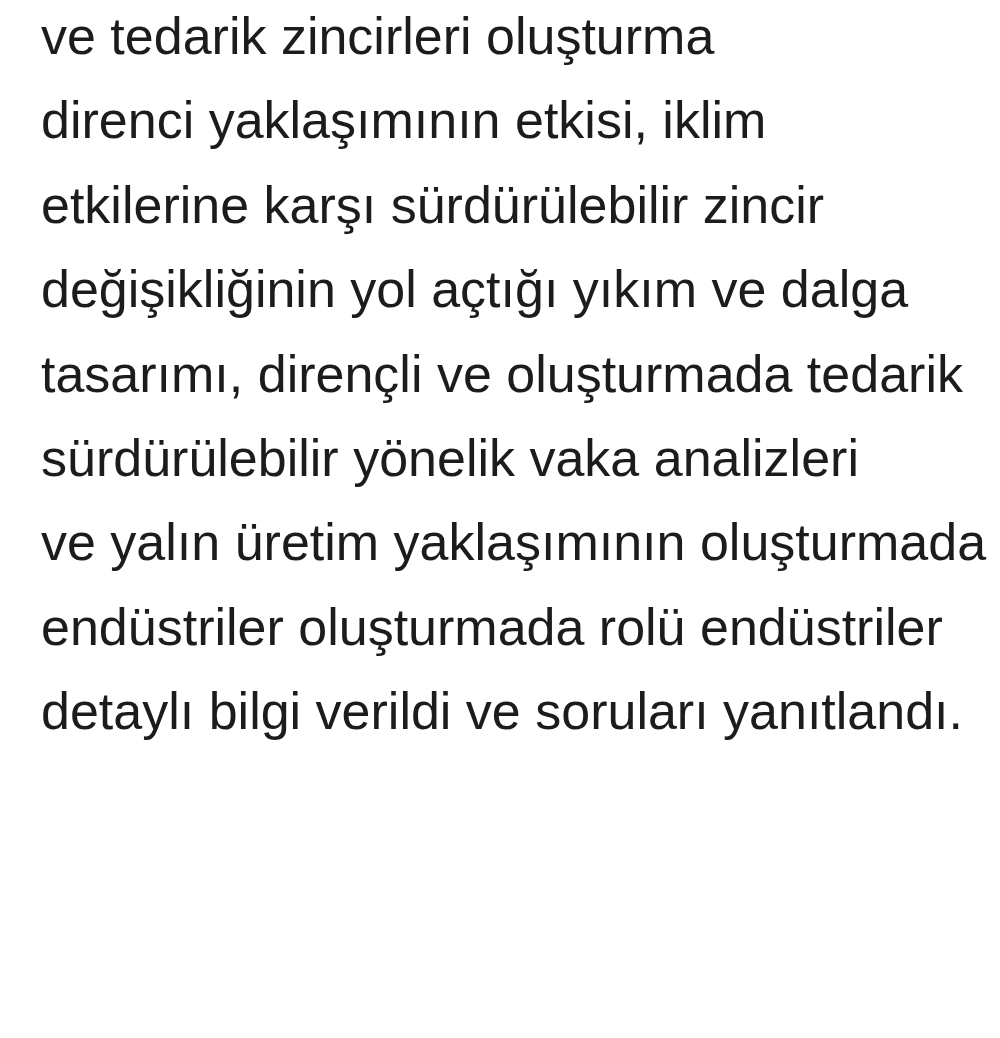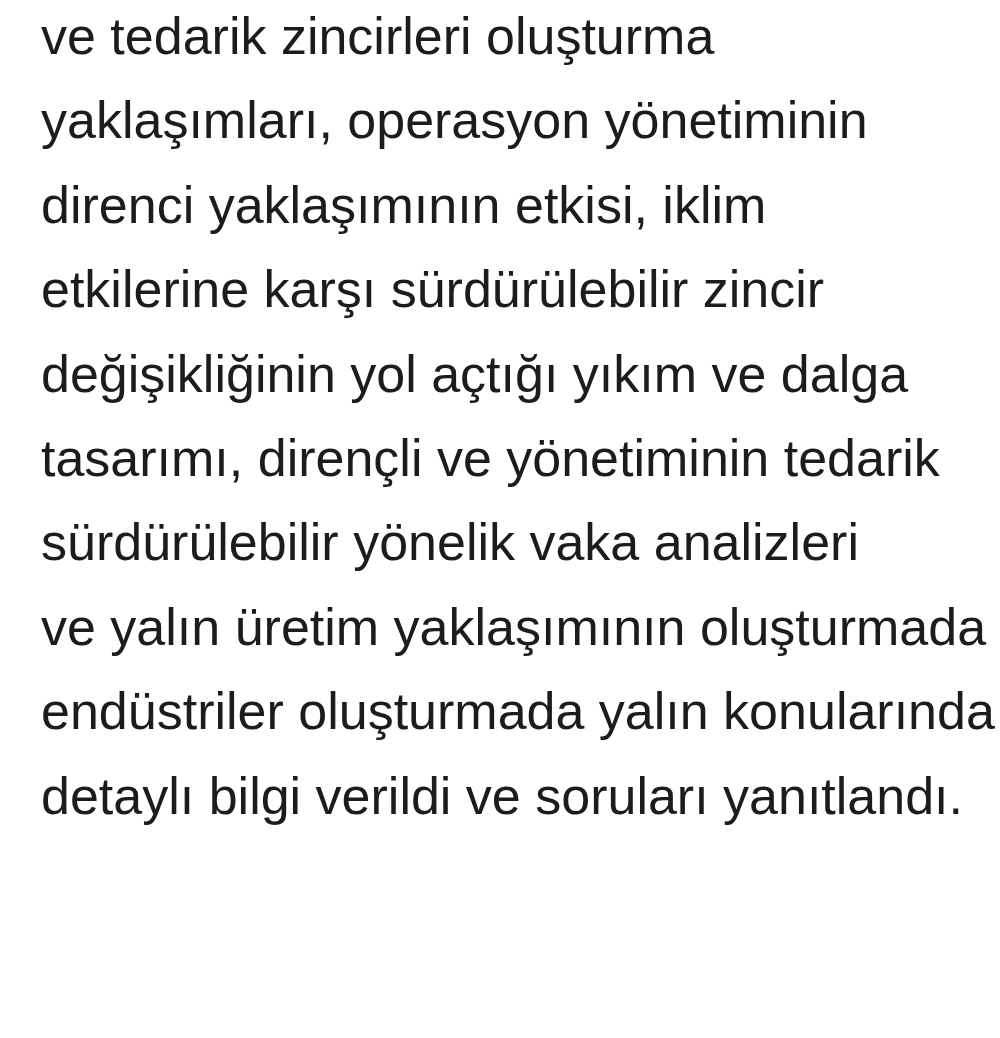--- a/index.html
+++ b/index.html
@@ -32,23 +32,22 @@
   .line {
     display: block;
   }
 </style>
 </head>
 <body>
 
 <main class="page">
   <p class="para">
     <span class="line">ve tedarik zincirleri oluşturma</span>
-    <span class="line">yaklaşımları, operasyon yönetiminin</span>
     <span class="line">direnci yaklaşımının etkisi, iklim</span>
     <span class="line">etkilerine karşı sürdürülebilir zincir</span>
     <span class="line">değişikliğinin yol açtığı yıkım ve dalga</span>
-    <span class="line">tasarımı, dirençli ve yönetiminin tedarik</span>
+    <span class="line">tasarımı, dirençli ve oluşturmada tedarik</span>
     <span class="line">sürdürülebilir yönelik vaka analizleri</span>
     <span class="line">ve yalın üretim yaklaşımının oluşturmada</span>
-    <span class="line">endüstriler oluşturmada yalın konularında</span>
+    <span class="line">endüstriler oluşturmada rolü endüstriler</span>
     <span class="line">detaylı bilgi verildi ve soruları yanıtlandı.</span>
   </p>
 </main>
 
 </body></html>

